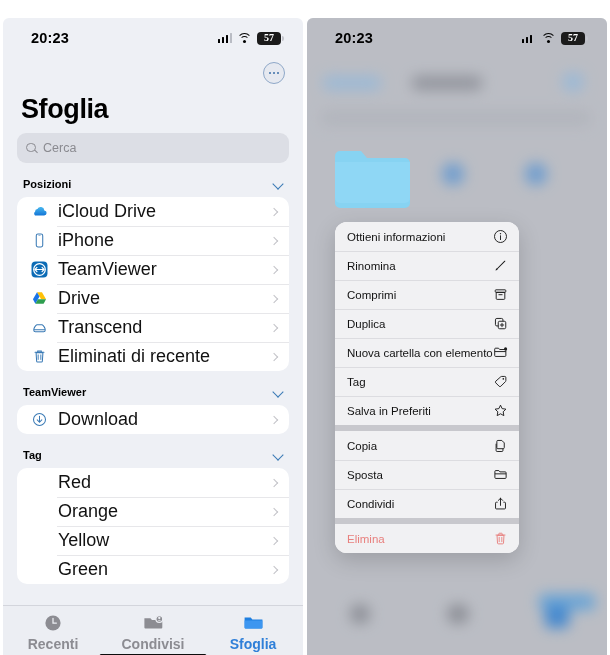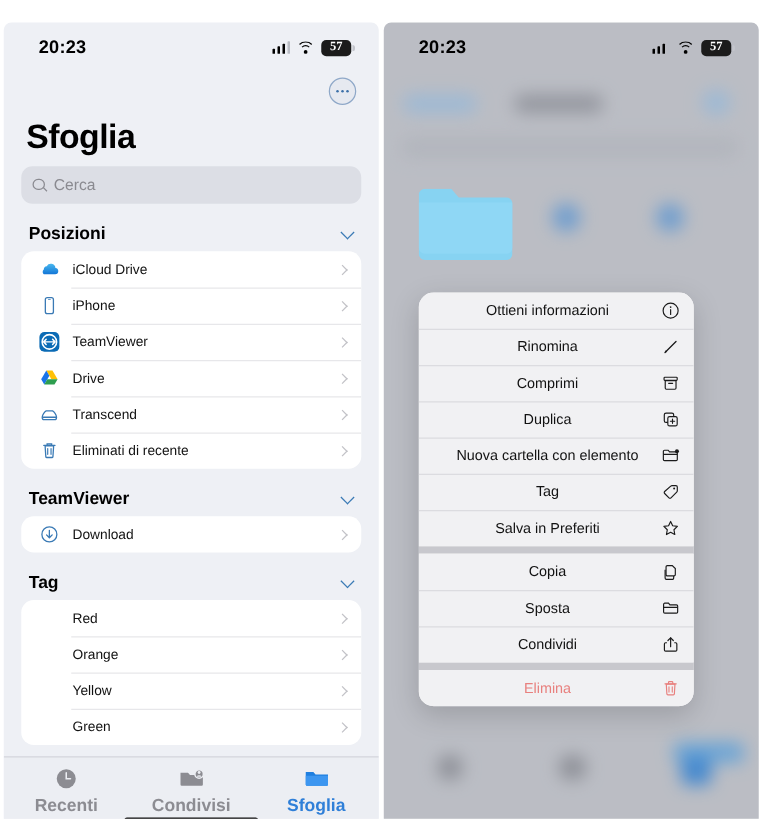--- a/index.html
+++ b/index.html
@@ -93,21 +93,21 @@
     background: #8a8a90; transform: rotate(45deg); right: -0.5px; bottom: 1.5px;
   }
   .search-ph { font-size: 12.5px; color: #8a8a90; }
 
   .scroller { position: relative; height: 440px; overflow: hidden; }
 
   .section-head {
     display: flex; align-items: center; justify-content: space-between;
     padding: 15px 20px 7px 20px;
   }
-  .section-title { font-size: 14px; font-weight: bold; color: #000; }
+  .section-title { font-size: 11px; font-weight: bold; color: #000; }
   .chev-down {
     width: 10px; height: 10px; position: relative;
   }
   .chev-down::before {
     content: ''; position: absolute; left: 0.5px; top: 1px;
     width: 7px; height: 7px;
     border-right: 1.8px solid #3a7ab5; border-bottom: 1.8px solid #3a7ab5;
     transform: rotate(45deg);
   }
 
@@ -117,21 +117,21 @@
   }
   .row {
     display: flex; align-items: center; height: 29px;
     padding: 0 11px 0 13px; position: relative;
   }
   .row + .row::before {
     content: ''; position: absolute; left: 40px; right: 0; top: 0;
     height: 1px; background: #e7e7ea;
   }
   .row-ico { width: 19px; height: 19px; flex: 0 0 19px; margin-right: 9px; position: relative; }
-  .row-label { font-size: 11px; color: #111; flex: 1; }
+  .row-label { font-size: 18px; color: #111; flex: 1; }
   .chev-right { width: 8px; height: 8px; position: relative; flex: 0 0 8px; }
   .chev-right::before {
     content: ''; position: absolute; left: 1px; top: 1px;
     width: 5px; height: 5px;
     border-right: 1.4px solid #c2c2c7; border-top: 1.4px solid #c2c2c7;
     transform: rotate(45deg);
   }
 
   .dot { width: 10px; height: 10px; border-radius: 50%; margin: 4.5px 0 0 4px; }
 
@@ -156,25 +156,24 @@
   }
   .dim { position: absolute; inset: 0; background: rgba(155,158,167,0.30); }
 
   .sel-folder {
     position: absolute; left: 28px; top: 133px;
     width: 75px; height: 57px;
   }
 
   
   .ctxmenu {
-    position: absolute; left: 28px; top: 216px;
-    width: 220px; border-radius: 12px; overflow: hidden;
+    position: absolute; left: 28px; top: 204px;
+    width: 184px; border-radius: 12px; overflow: hidden;
     background: #e4e4e7;
     box-shadow: 0 7px 22px rgba(0,0,0,0.17);
-    text-align: center;
   }
   .ctx-group { background: #f1f1f3; }
   .ctx-sep { height: 6px; background: #c8c8cd; }
   .ctx-item {
     height: 29px; display: flex; align-items: center;
     padding: 0 11px 0 12px; position: relative; background: #f1f1f3;
   }
   .ctx-item + .ctx-item::before {
     content: ''; position: absolute; left: 0; right: 0; top: 0;
     height: 1px; background: #dcdce0;

